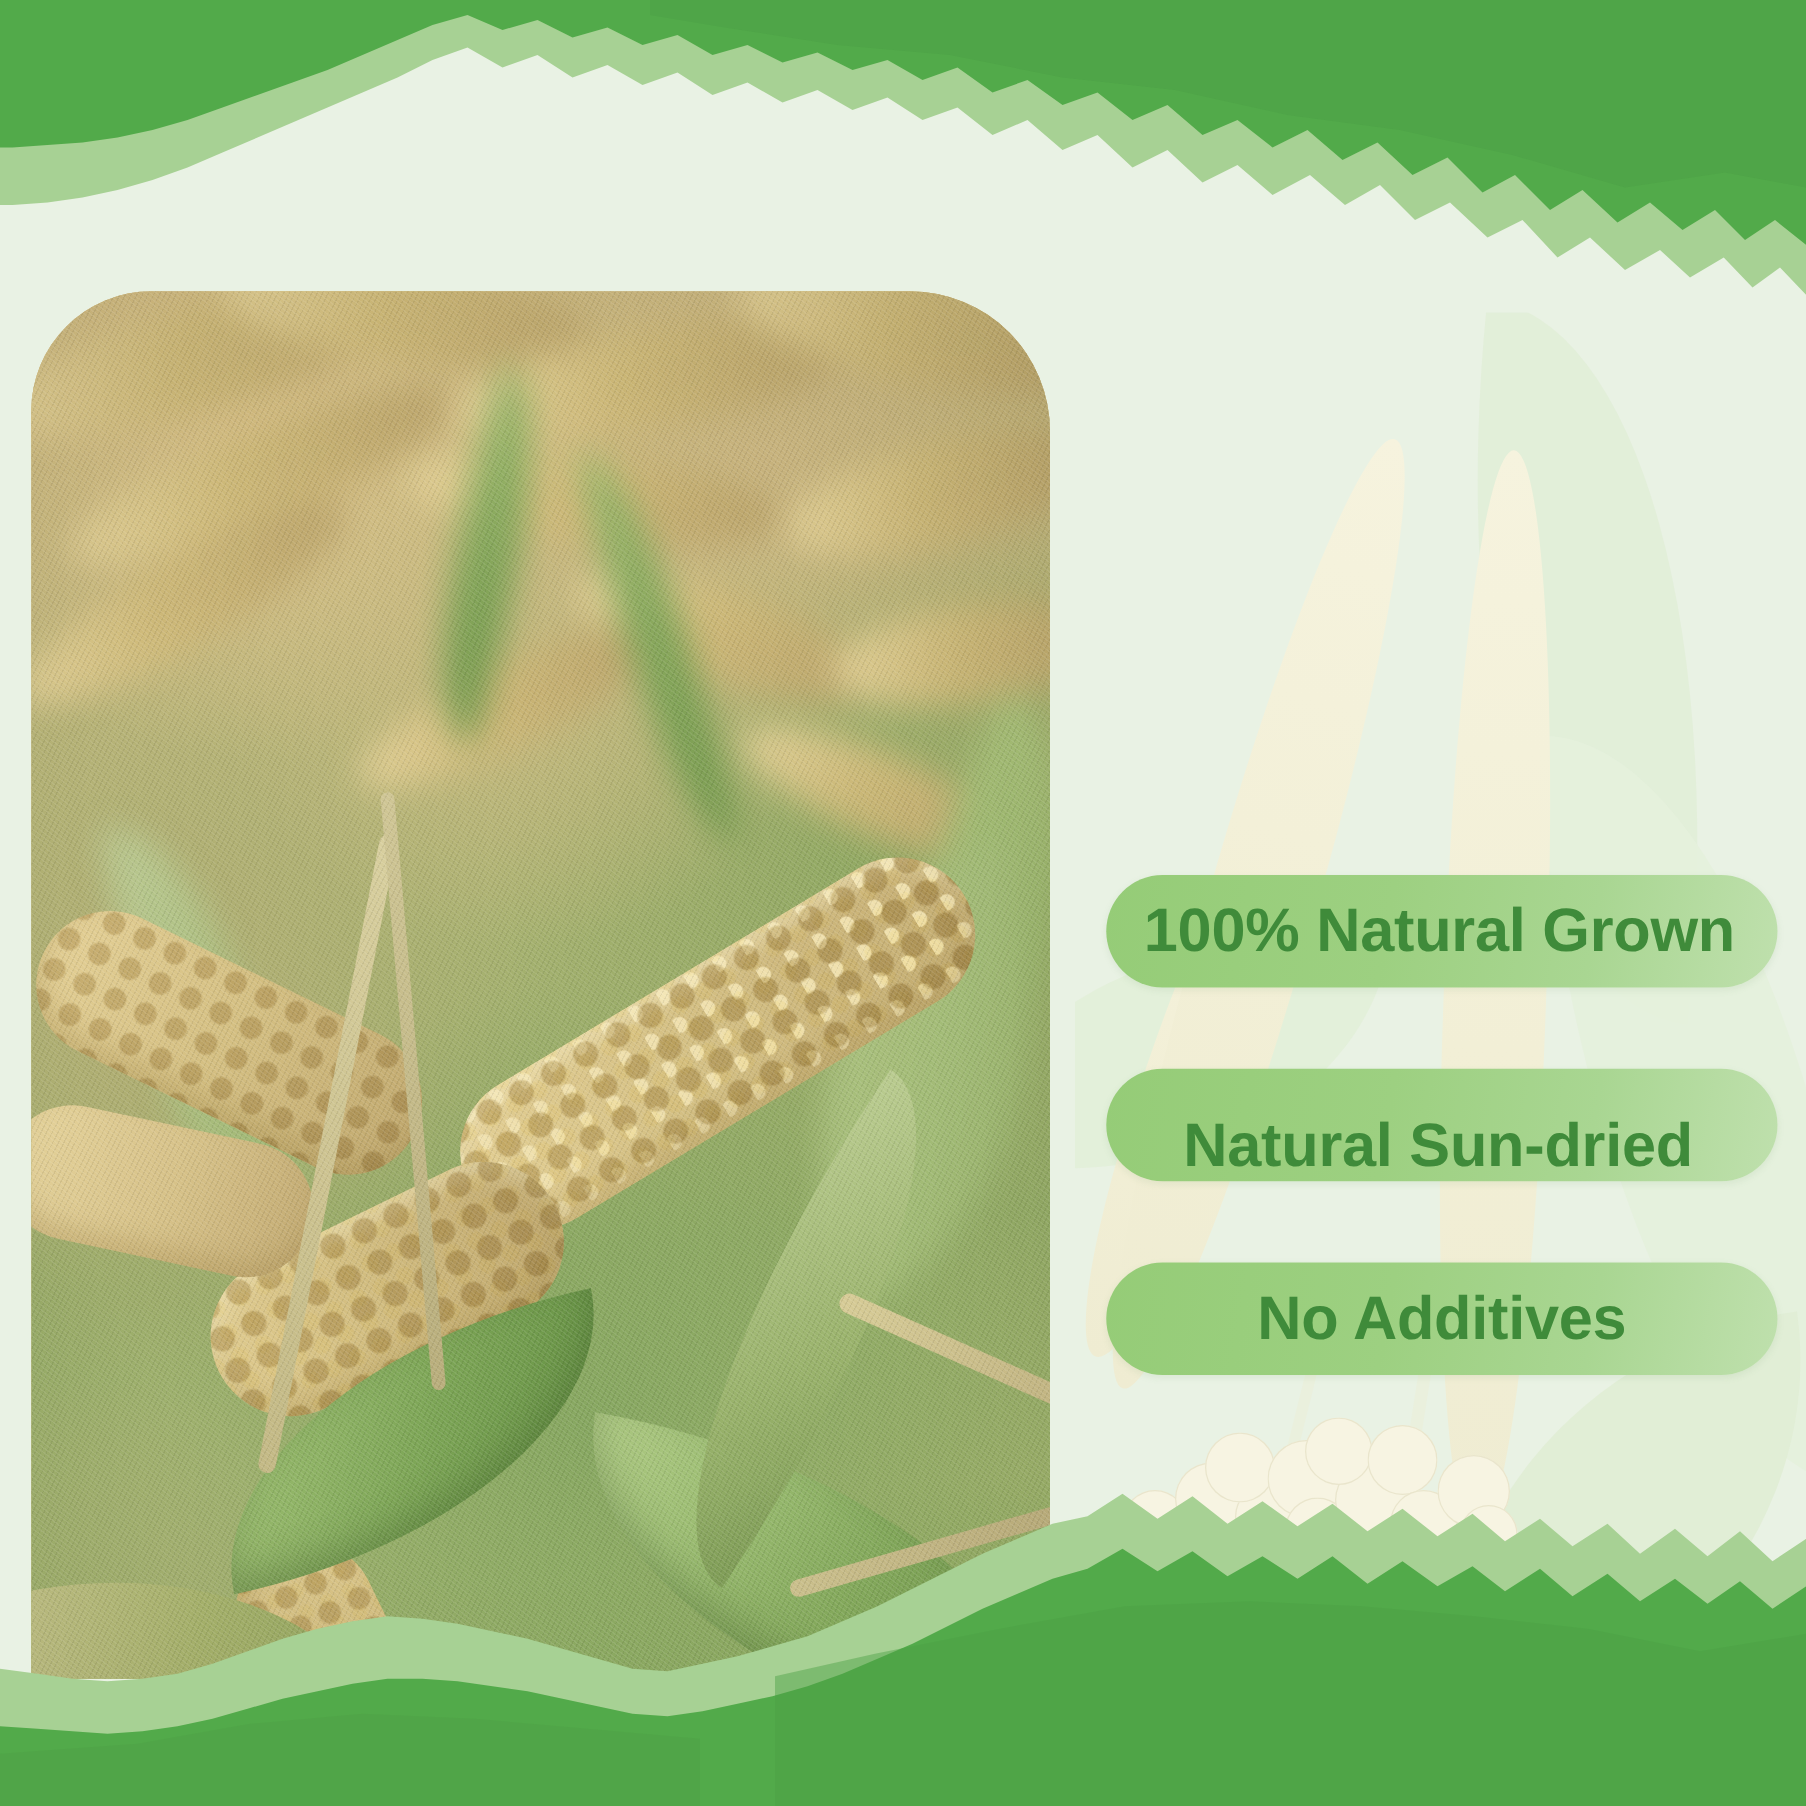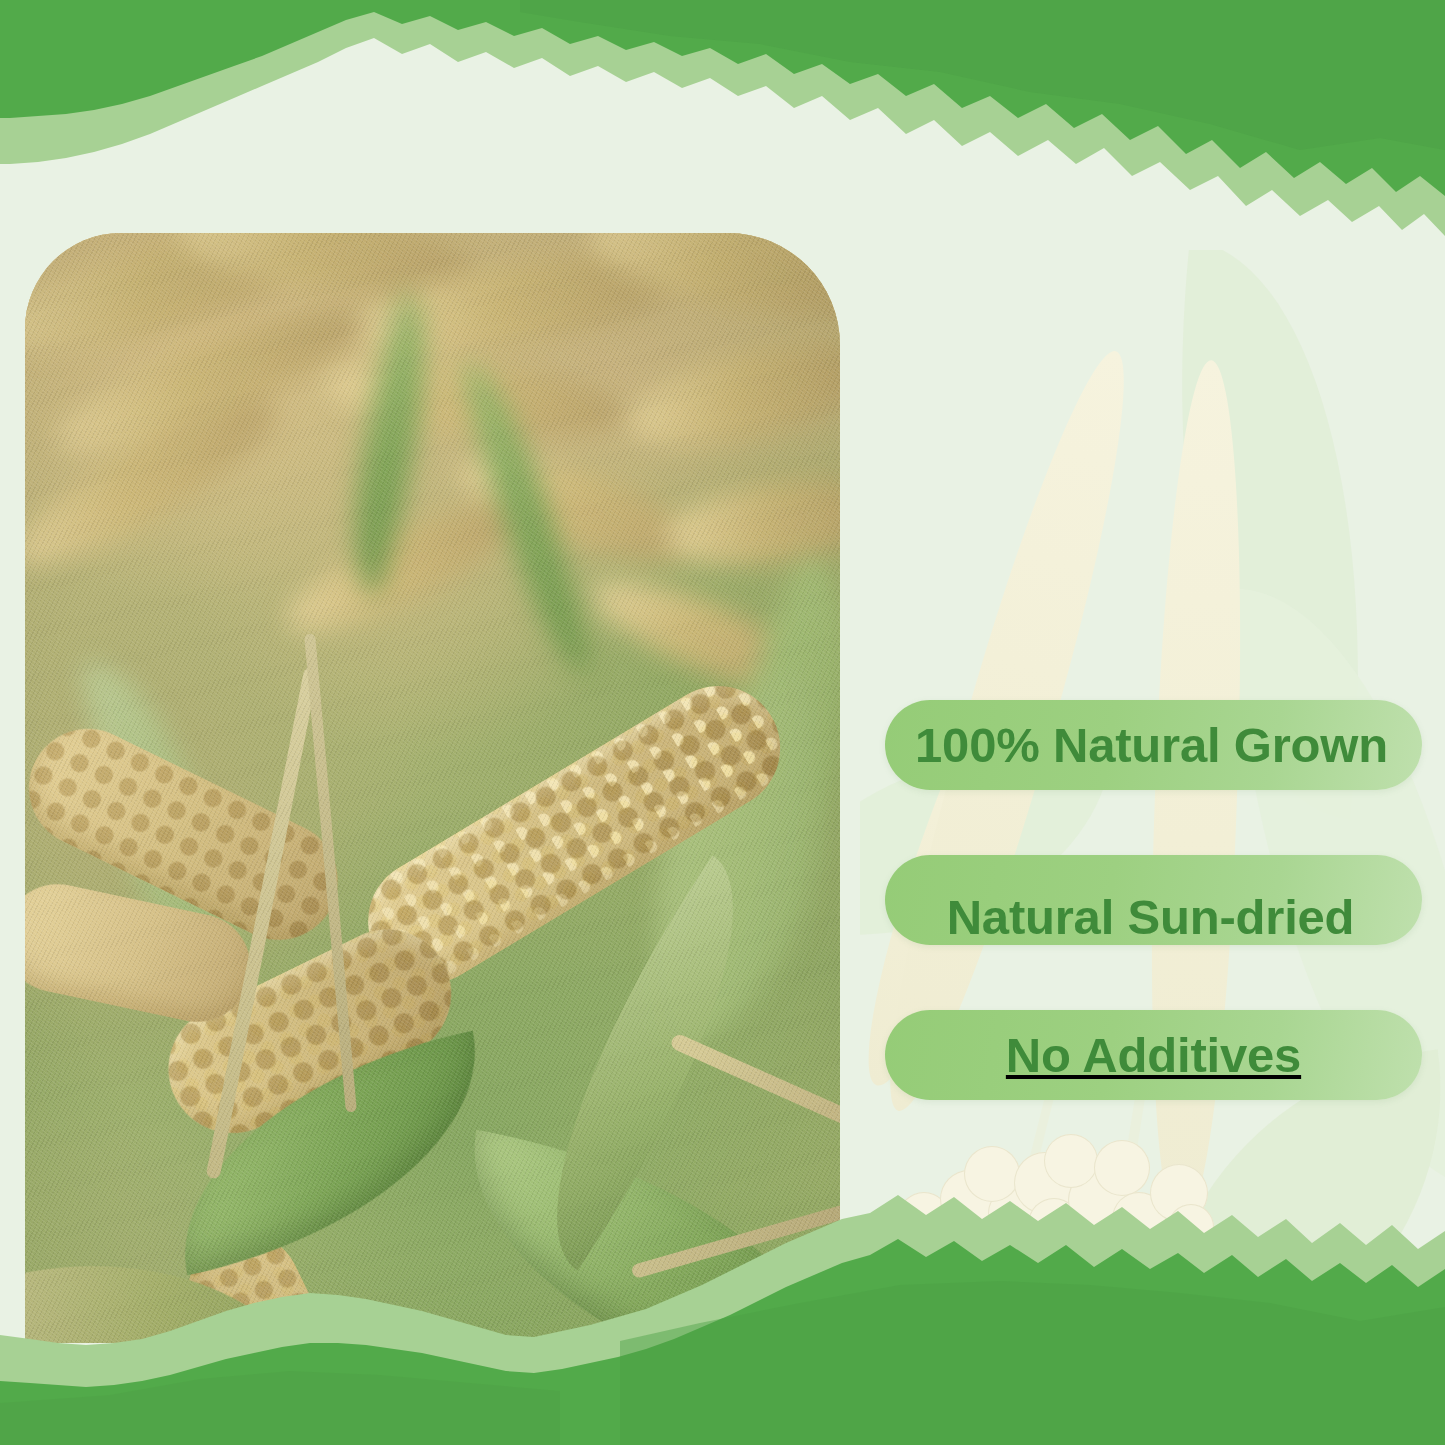--- a/index.html
+++ b/index.html
@@ -122,21 +122,21 @@
     position: relative;
     height: 90px;
     border-radius: 45px;
     margin-bottom: 65px;
     display: flex;
     align-items: center;
     background: linear-gradient(100deg, #95cc77 0%, #9dd081 42%, #a9d692 72%, #bfe0ad 100%);
     box-shadow: 0 2px 6px rgba(120,160,110,.14);
     justify-content: center;
   }
-  .badge:last-child { margin-bottom: 16px; text-decoration: underline; }
+  .badge:last-child { margin-bottom: 16px; }
   .badge-label {
     width: 100%;
     text-align: center;
     font-size: 49px;
     font-weight: 700;
     letter-spacing: -0.2px;
     color: #3f8b3a;
     white-space: nowrap;
   }
   .badge.b1 .badge-label { padding-right: 4px; }

